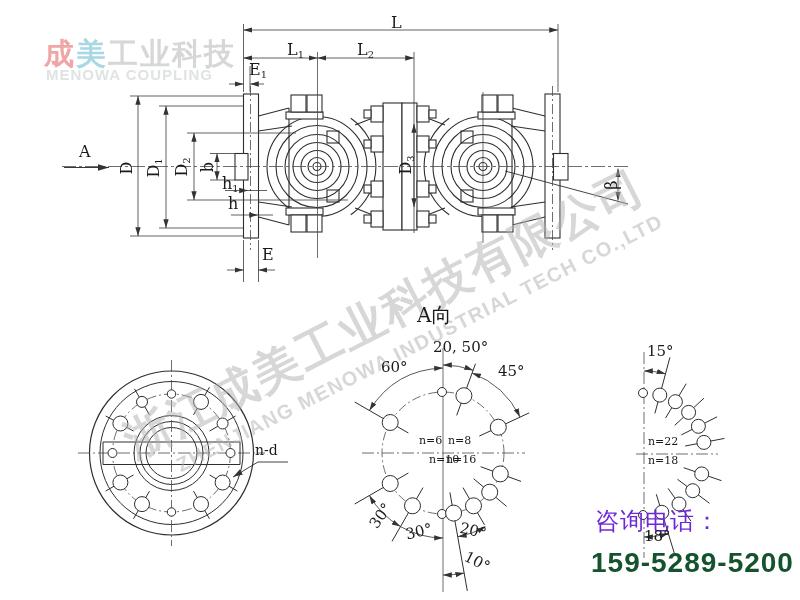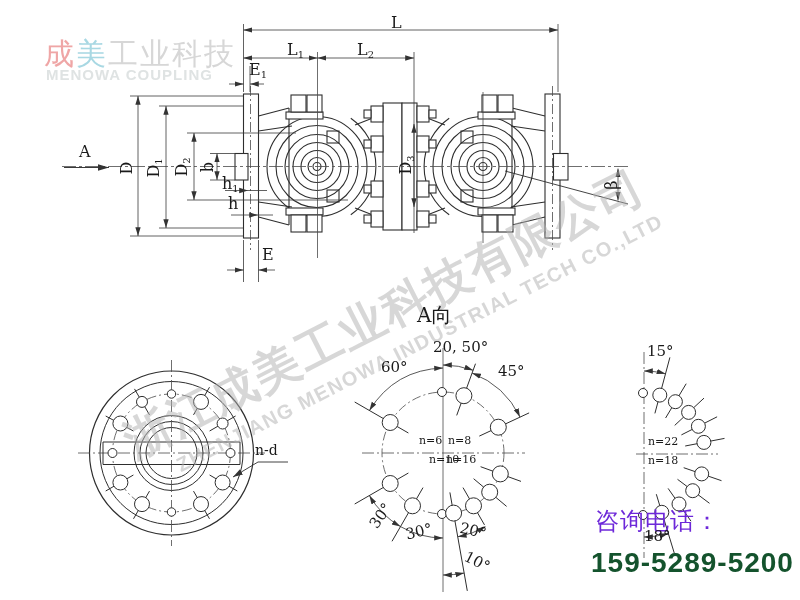--- a/index.html
+++ b/index.html
@@ -5,21 +5,21 @@
   html,body{margin:0;padding:0;background:#fff;}
   #stage{position:relative;width:800px;height:600px;background:#ffffff;overflow:hidden;
          font-family:"DejaVu Serif", serif;color:#1a1a1a;}
   #stage svg{position:absolute;left:0;top:0;}
   .lbl{position:absolute;font-size:16px;line-height:1;white-space:nowrap;color:#1a1a1a;}
   .lbl .sub{font-size:0.62em;vertical-align:-0.35em;}
   .rot{transform:translate(-50%,-50%) rotate(-90deg);}
   .ang{font-size:15px;}
   .nn{font-size:11px;}
   .logo1{position:absolute;left:44px;top:34px;font-family:"Liberation Sans",sans-serif;
-         font-weight:normal;font-size:30px;letter-spacing:2px;}
+         font-weight:bold;font-size:30px;letter-spacing:2px;}
   .logo1 .c1{color:#efa6a6;} .logo1 .c2{color:#a8d8e3;} .logo1 .c3{color:#d7d7d7;}
   .logo2{position:absolute;left:46px;top:66px;font-family:"Liberation Sans",sans-serif;
          font-weight:bold;font-size:15px;letter-spacing:1px;color:#dfe3e3;}
   .wm{position:absolute;white-space:nowrap;font-family:"Liberation Sans",sans-serif;
       font-weight:bold;color:rgba(176,176,176,0.5);transform-origin:left center;
       pointer-events:none;z-index:5;}
   .wm-cn{left:128px;top:414px;font-size:46px;letter-spacing:2px;transform:rotate(-27deg);}
   .wm-en{left:178px;top:455px;font-size:20px;letter-spacing:1.5px;transform:rotate(-27deg);}
   .contact-label{position:absolute;left:595px;top:505px;font-family:"Liberation Sans",sans-serif;
       font-size:24px;color:#6d28d9;letter-spacing:1px;z-index:6;}

